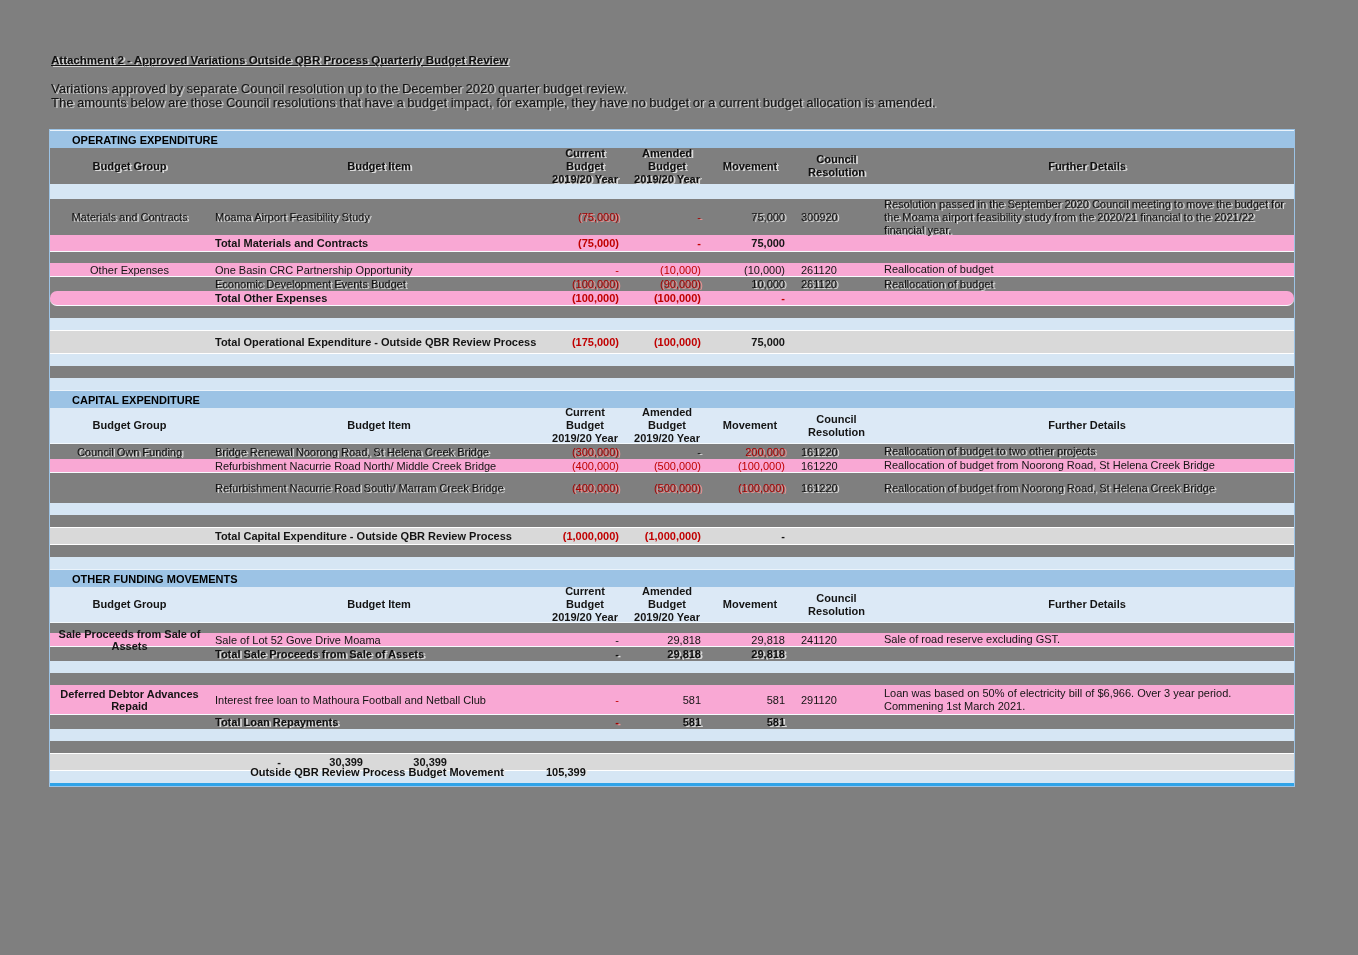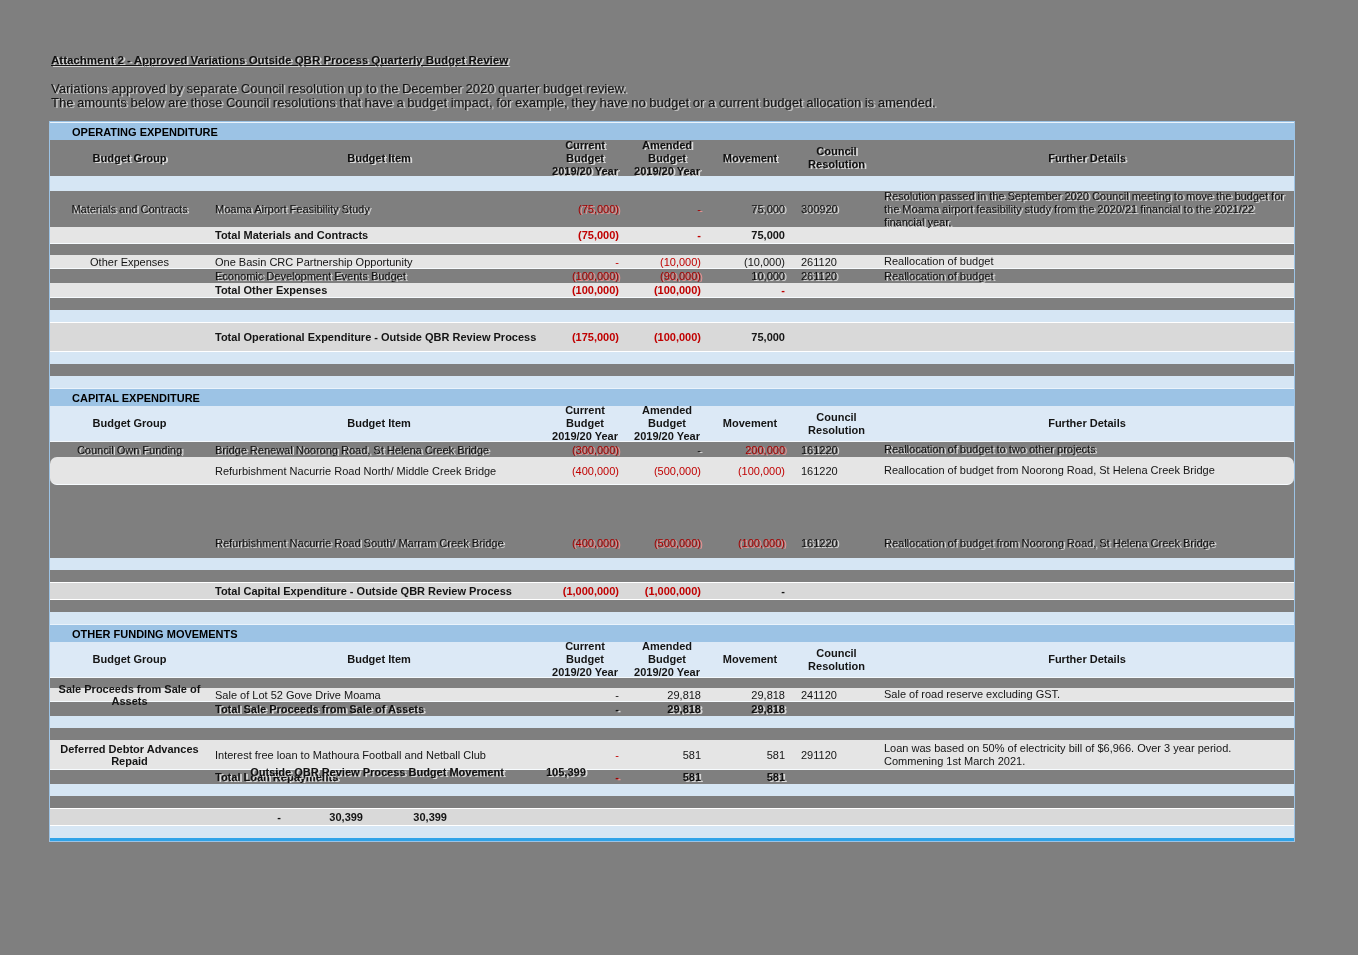--- a/index.html
+++ b/index.html
@@ -15,21 +15,21 @@
     font-size:11.5px;font-weight:bold;text-decoration:underline;
     color:#111;text-shadow:2px 1px 0 rgba(225,225,225,.85);
     margin:0 0 16px 0;
   }
   .doc-intro{
     font-size:13px;color:#141414;line-height:14px;margin:0;
     text-shadow:2px 1px 0 rgba(220,220,220,.8);
   }
   
   .budget-table{
-    position:absolute;left:49px;top:121px;width:1246px;
+    position:absolute;left:49px;top:129px;width:1246px;
     border:1px solid #9cc3e5;box-sizing:border-box;
     font-size:11px;color:#141414;
   }
   .row{display:flex;align-items:center;box-sizing:border-box;width:100%;}
   .section-band{
     background:#9cc3e5;height:18px;font-weight:bold;color:#000;
     padding-left:22px;display:flex;align-items:center;
     border-top:1px solid #eaf3fb;box-sizing:border-box;
   }
   .colheader{
@@ -40,21 +40,21 @@
   .colheader .c-item{text-align:center;}
   .colheader .c-details{text-align:center;}
   .cell{box-sizing:border-box;padding:0 4px;overflow:hidden;}
   .c-group{width:159px;text-align:center;flex:0 0 auto;}
   .c-item{width:338px;text-align:left;padding-left:6px;flex:0 0 auto;}
   .c-current{width:82px;text-align:right;padding-right:10px;flex:0 0 auto;}
   .c-amended{width:82px;text-align:right;padding-right:10px;flex:0 0 auto;}
   .c-movement{width:86px;text-align:right;padding-right:12px;flex:0 0 auto;}
   .c-resolution{width:79px;text-align:left;flex:0 0 auto;}
   .c-details{flex:1 1 auto;text-align:left;padding-left:8px;line-height:13px;}
-  .r-data,.r-total{background:#e5e5e5;border-bottom:1px solid #f7fbfe;}
+  .r-data,.r-total{background:#f9a8d4;border-bottom:1px solid #f7fbfe;}
   .r-grand{background:#d9d9d9;border-top:1px solid #fff;border-bottom:1px solid #fff;}
   .r-grand .cell,.r-total .c-item,.r-total .num{font-weight:bold;}
   .r-grand .c-item{font-weight:bold;}
   .spacer-light{background:#d6e6f4;}
   .spacer-gray{background:#7f7f7f;}
   .bold{font-weight:bold;}
   .red{color:#c00000;}
   
   .ghost{background:#7f7f7f !important;border-bottom:none !important;}
   .ghost .cell{color:#101010;text-shadow:2px 1px 0 rgba(228,228,228,.9);}
@@ -123,32 +123,32 @@
     </div>
     <div class="row r-data ghost" style="height: 14px;">
       <div class="cell c-group"></div>
       <div class="cell c-item">Economic Development Events Budget</div>
       <div class="cell c-current red num">(100,000)</div>
       <div class="cell c-amended red num">(90,000)</div>
       <div class="cell c-movement num">10,000</div>
       <div class="cell c-resolution">261120</div>
       <div class="cell c-details">Reallocation of budget</div>
     </div>
-    <div class="row r-total" style="height: 15px;">
+    <div class="row r-total" style="height: 15px; border-radius: 7px;">
       <div class="cell c-group"></div>
       <div class="cell c-item bold">Total Other Expenses</div>
       <div class="cell c-current red bold num">(100,000)</div>
       <div class="cell c-amended red bold num">(100,000)</div>
       <div class="cell c-movement red bold num">-</div>
       <div class="cell c-resolution"></div>
       <div class="cell c-details"></div>
     </div>
     <div class="row spacer-gray" style="height: 12px;"></div>
     <div class="row spacer-light" style="height: 12px;"></div>
-    <div class="row r-grand" style="height: 30px;">
+    <div class="row r-grand" style="height: 24px;">
       <div class="cell c-group"></div>
       <div class="cell c-item bold">Total Operational Expenditure - Outside QBR Review Process</div>
       <div class="cell c-current red bold num">(175,000)</div>
       <div class="cell c-amended red bold num">(100,000)</div>
       <div class="cell c-movement bold num">75,000</div>
       <div class="cell c-resolution"></div>
       <div class="cell c-details"></div>
     </div>
     <div class="row spacer-light" style="height: 12px;"></div>
     <div class="row spacer-gray" style="height: 12px;"></div>
@@ -168,30 +168,30 @@
     </div>
     <div class="row r-data ghost" style="height: 15px;">
       <div class="cell c-group">Council Own Funding</div>
       <div class="cell c-item">Bridge Renewal Noorong Road, St Helena Creek Bridge</div>
       <div class="cell c-current red num">(300,000)</div>
       <div class="cell c-amended num">-</div>
       <div class="cell c-movement red num">200,000</div>
       <div class="cell c-resolution">161220</div>
       <div class="cell c-details">Reallocation of budget to two other projects</div>
     </div>
-    <div class="row r-data" style="height: 28px; border-radius: 7px;">
+    <div class="row r-data" style="height: 14px;">
       <div class="cell c-group"></div>
       <div class="cell c-item">Refurbishment Nacurrie Road North/ Middle Creek Bridge</div>
       <div class="cell c-current red num">(400,000)</div>
       <div class="cell c-amended red num">(500,000)</div>
       <div class="cell c-movement red num">(100,000)</div>
       <div class="cell c-resolution">161220</div>
       <div class="cell c-details">Reallocation of budget from Noorong Road, St Helena Creek Bridge</div>
     </div>
-    <div class="row r-data ghost" style="height: 30px; margin-top: 43px;">
+    <div class="row r-data ghost" style="height: 30px;">
       <div class="cell c-group"></div>
       <div class="cell c-item">Refurbishment Nacurrie Road South/ Marram Creek Bridge</div>
       <div class="cell c-current red num">(400,000)</div>
       <div class="cell c-amended red num">(500,000)</div>
       <div class="cell c-movement red num">(100,000)</div>
       <div class="cell c-resolution">161220</div>
       <div class="cell c-details">Reallocation of budget from Noorong Road, St Helena Creek Bridge</div>
     </div>
     <div class="row spacer-light" style="height: 12px;"></div>
     <div class="row spacer-gray" style="height: 12px;"></div>

